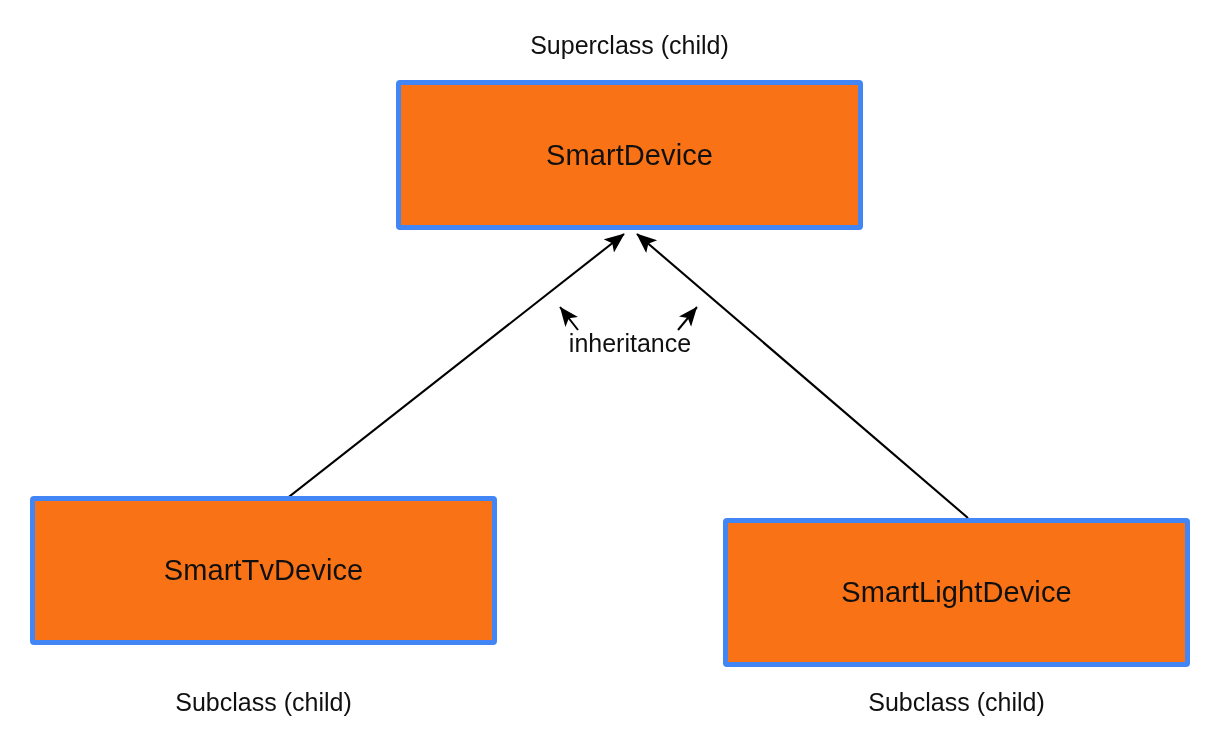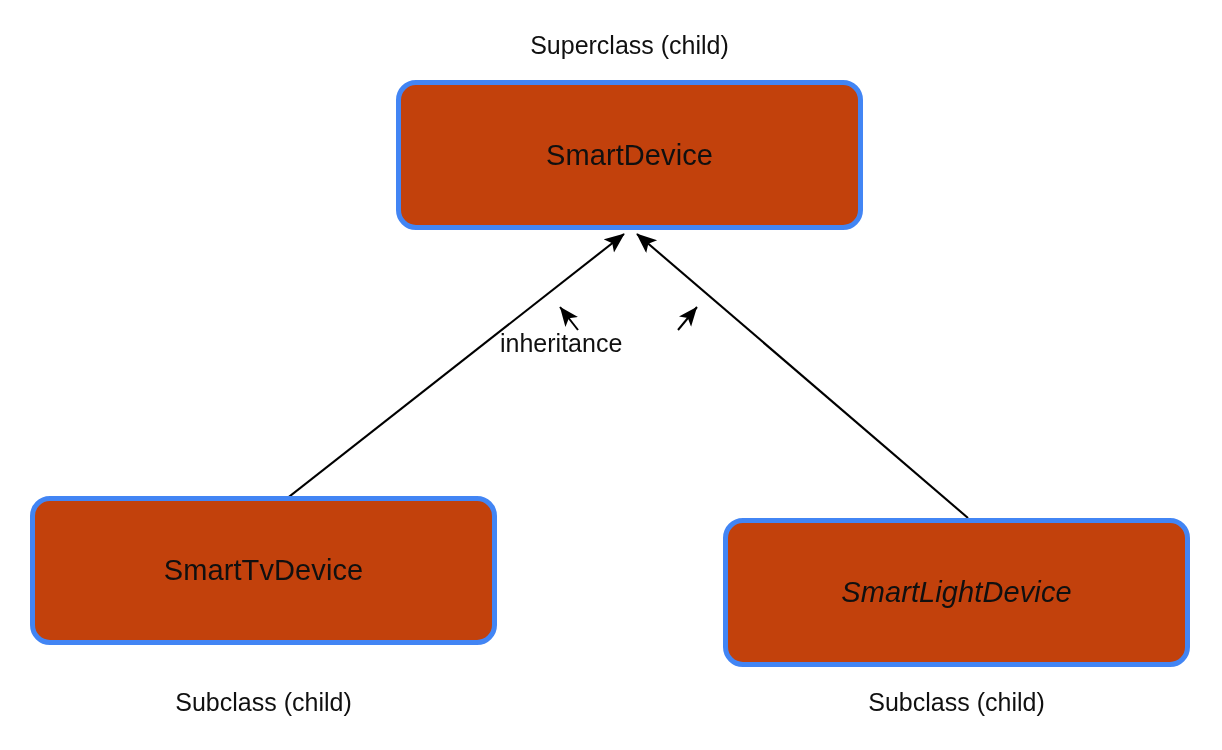--- a/index.html
+++ b/index.html
@@ -25,23 +25,23 @@
     left: 0;
     top: 0;
     width: 1222px;
     height: 750px;
     pointer-events: none;
   }
   
   .class-box {
     position: absolute;
     box-sizing: border-box;
-    background: #c2410c;
+    background: #f97316;
     border: 5px solid #4285f4;
-    border-radius: 20px;
+    border-radius: 4px;
     display: flex;
     align-items: center;
     justify-content: center;
   }
   .class-box .class-name {
     font-size: 29px;
     font-weight: 400;
     color: #101010;
     letter-spacing: 0.1px;
     line-height: 1;
@@ -57,21 +57,20 @@
     left: 30px;
     top: 496px;
     width: 467px;
     height: 149px;
   }
   #box-subclass-light {
     left: 723px;
     top: 518px;
     width: 467px;
     height: 149px;
-    font-style: italic;
   }
   
   .caption {
     position: absolute;
     font-size: 25px;
     font-weight: 400;
     color: #101010;
     line-height: 1;
     white-space: nowrap;
     text-align: center;
@@ -90,20 +89,21 @@
     left: 723px;
     top: 690px;
     width: 467px;
   }
   
   #label-inheritance {
     position: absolute;
     left: 500px;
     top: 331px;
     width: 260px;
+    text-align: center;
     font-size: 25px;
     font-weight: 400;
     color: #101010;
     line-height: 1;
     white-space: nowrap;
   }
 </style>
 </head>
 <body>
 

